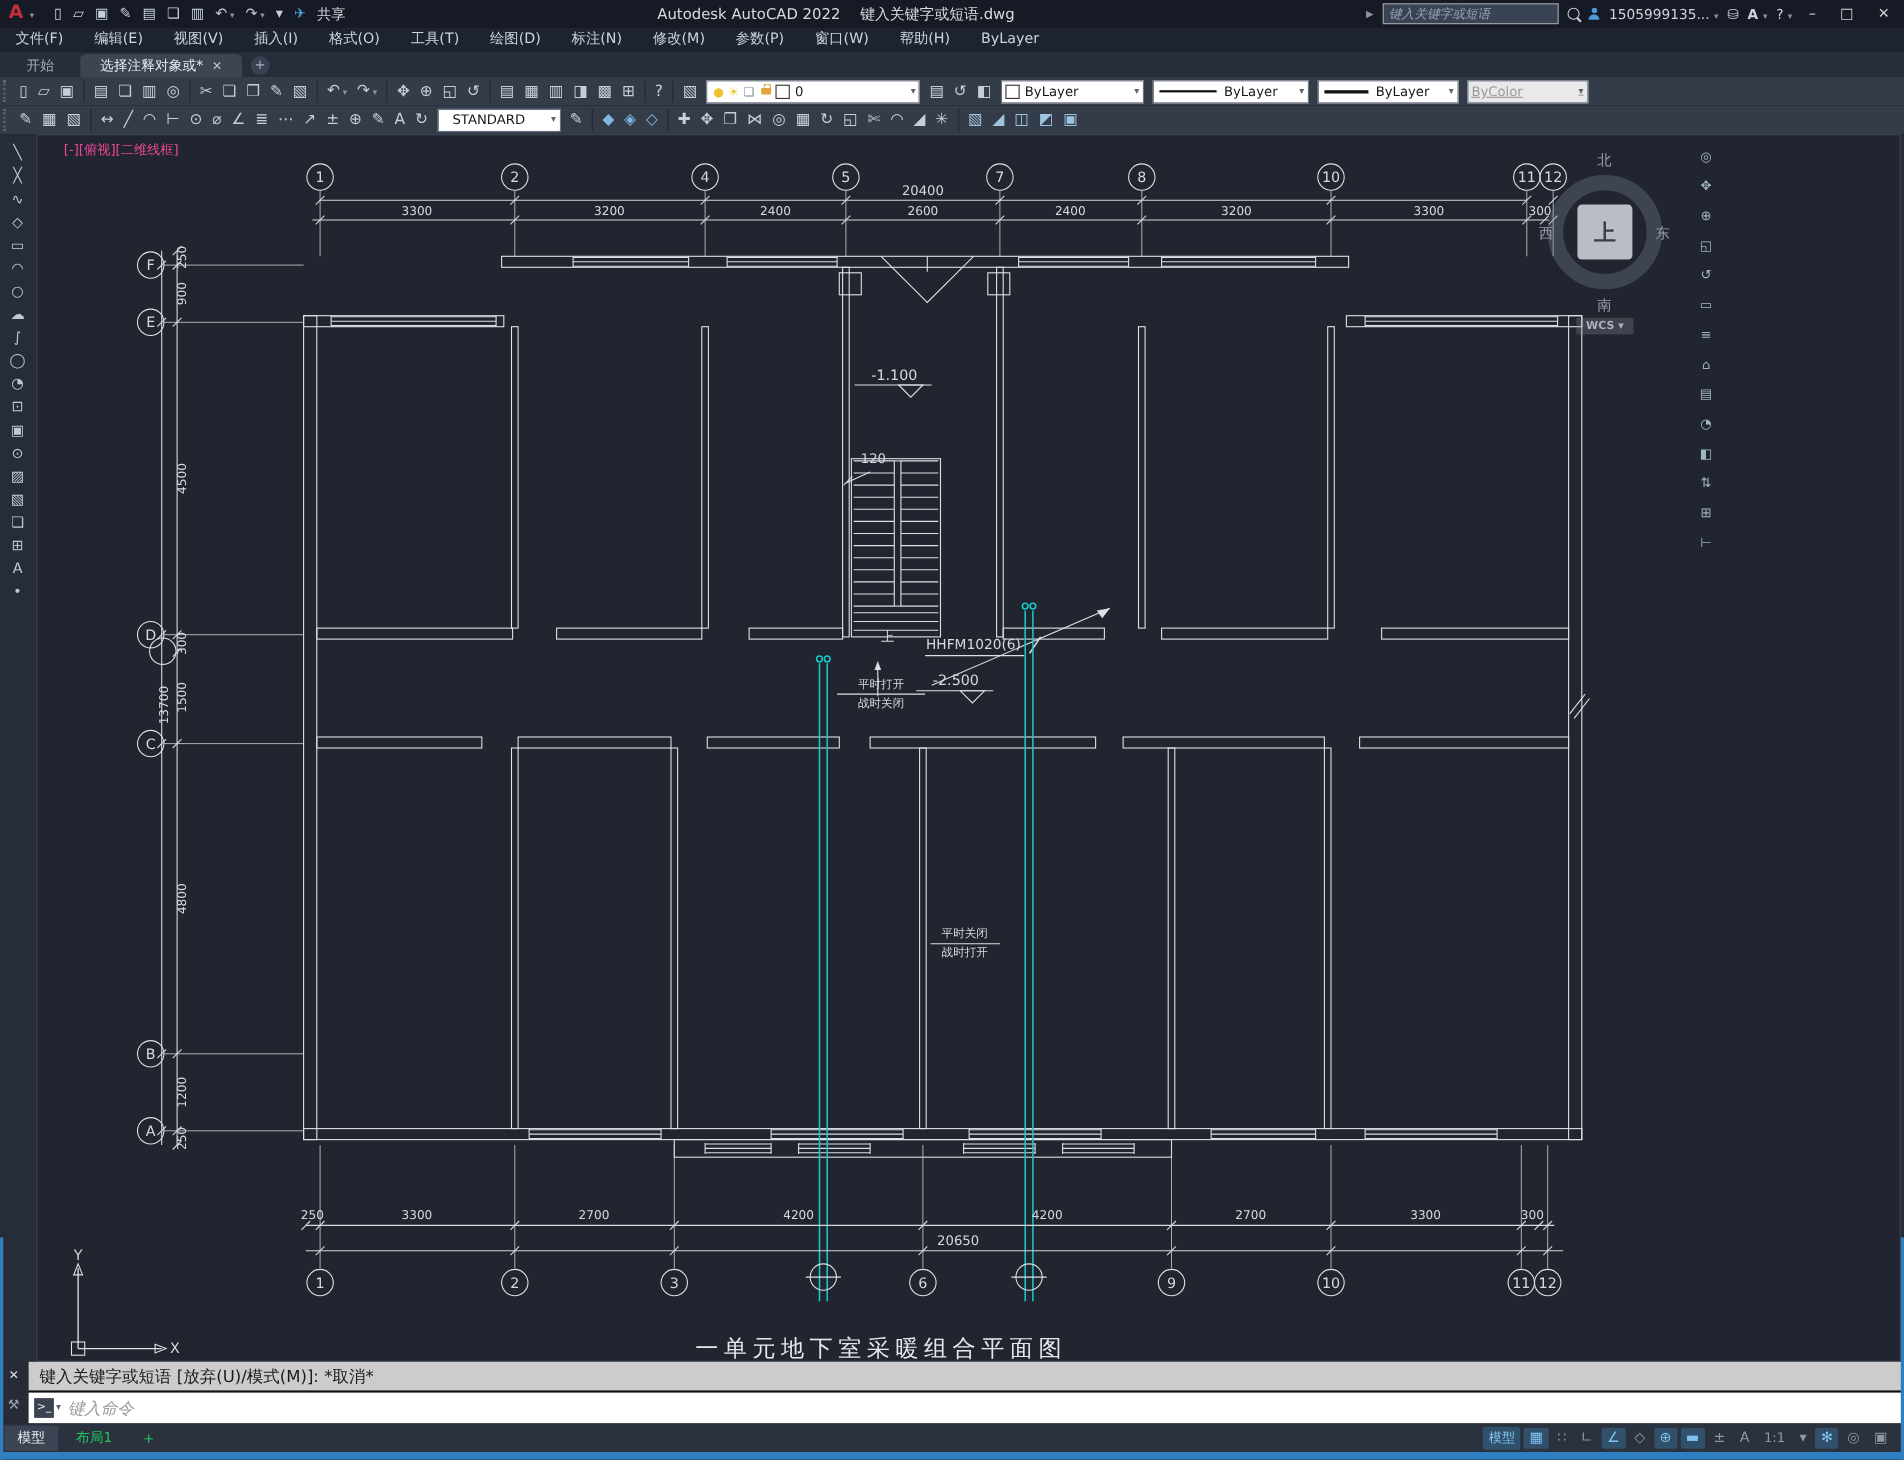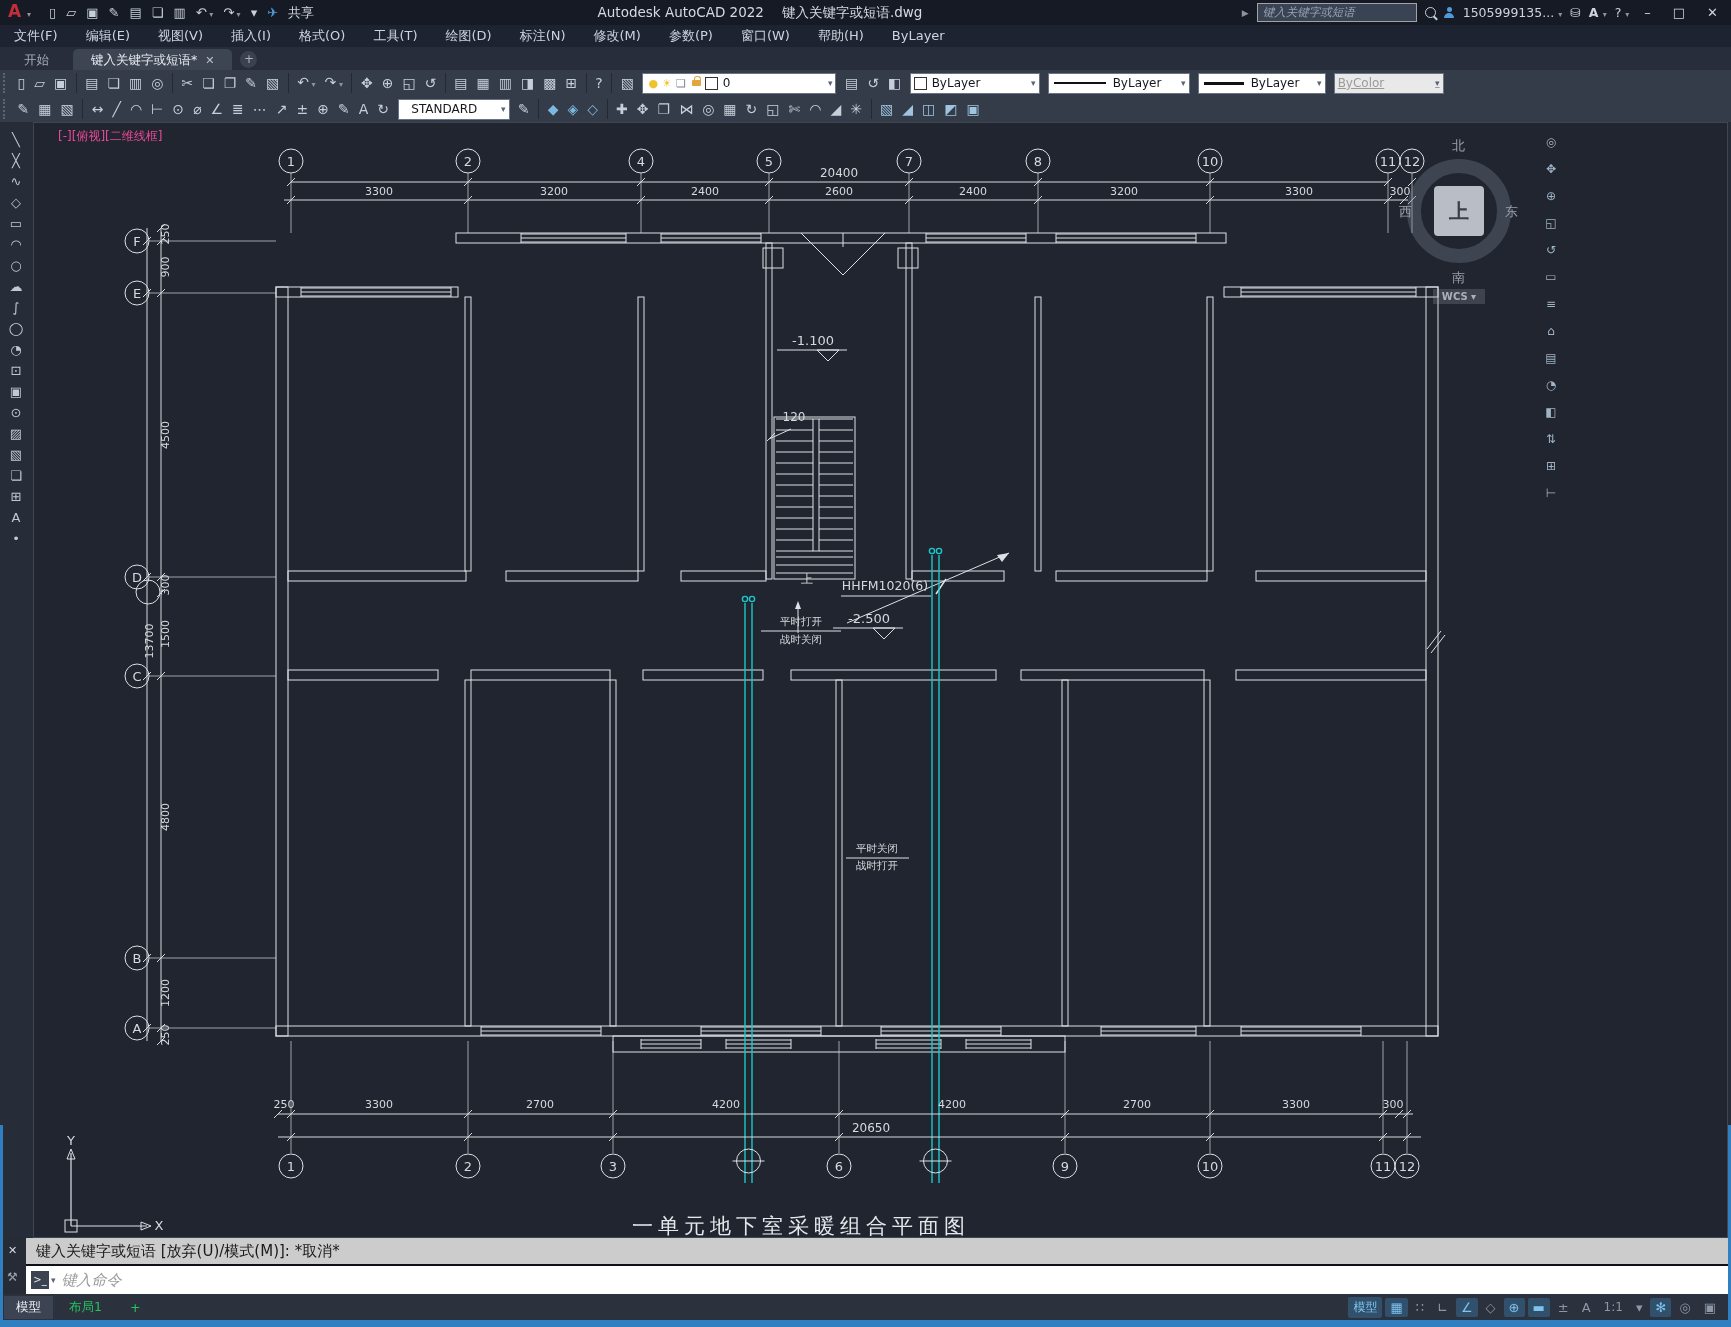--- a/index.html
+++ b/index.html
@@ -136,21 +136,21 @@
     <span class="menu-item">修改(M)</span>
     <span class="menu-item">参数(P)</span>
     <span class="menu-item">窗口(W)</span>
     <span class="menu-item">帮助(H)</span>
     <span class="menu-item">ByLayer</span>
   </div>
 
 <div class="abs" id="tabrow">
   <div class="ftab">开始</div>
   <div class="ftab active">
-    <span>键入关键字或短语*</span><span class="close">✕</span>
+    <span>选择注释对象或*</span><span class="close">✕</span>
   </div>
   <div class="newtab">+</div>
 </div>
 
 <div class="abs tbrow" id="toolbar1">
   <div class="grip"></div>
   <div id="tb1a" style="display:flex;align-items:center;">
       <span class="tbi">▯</span>
       <span class="tbi">▱</span>
       <span class="tbi">▣</span>

